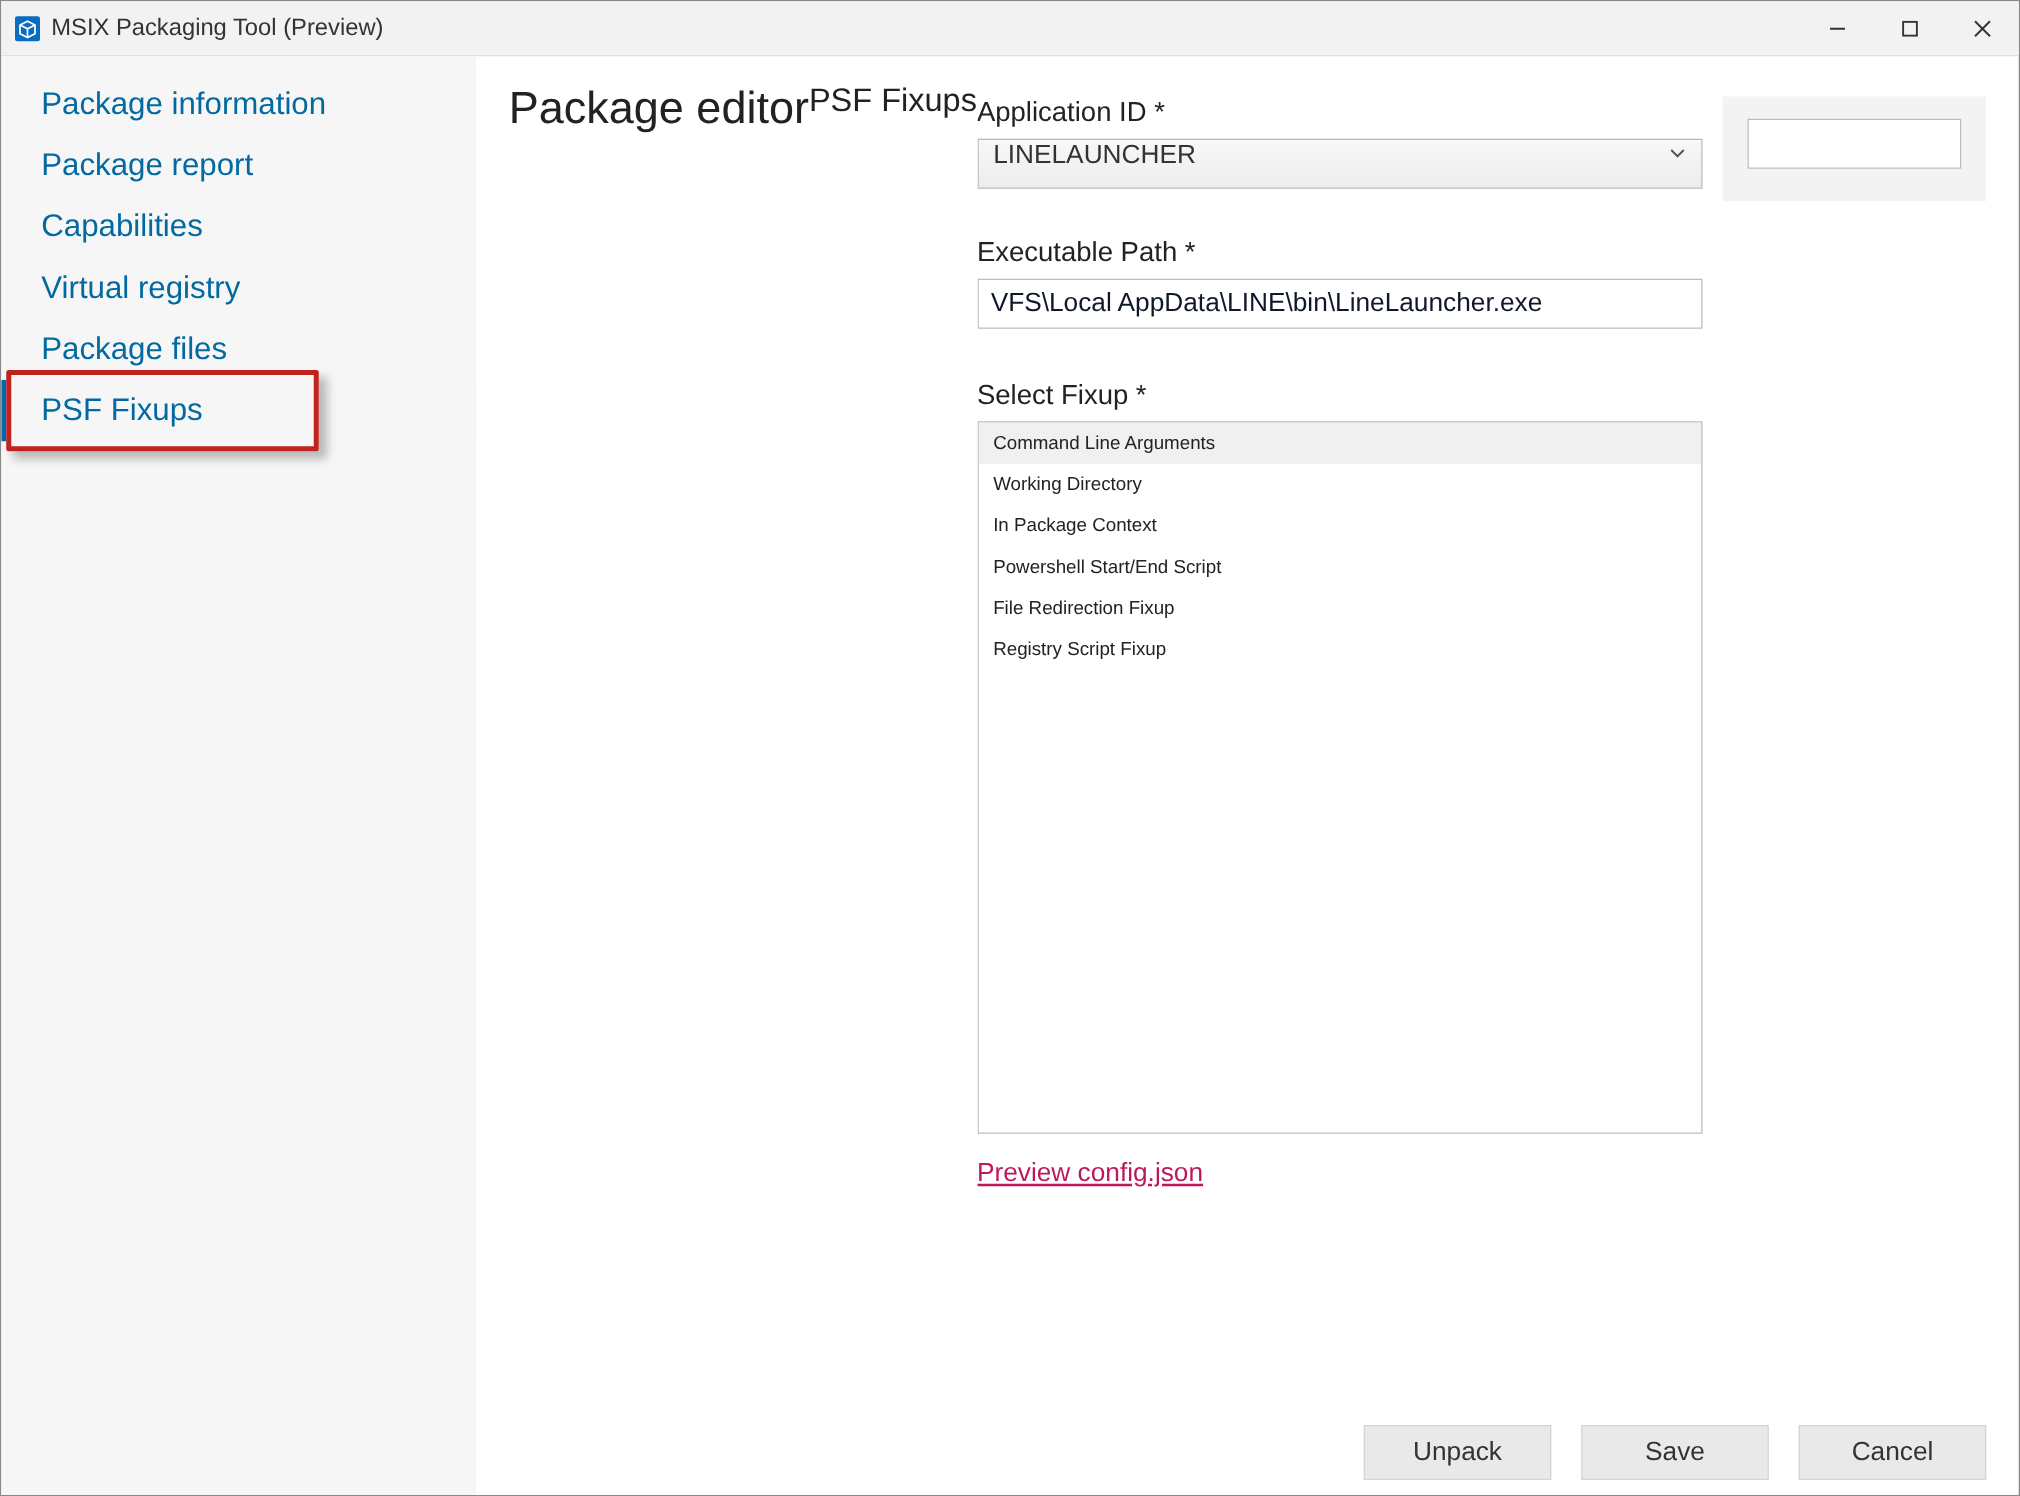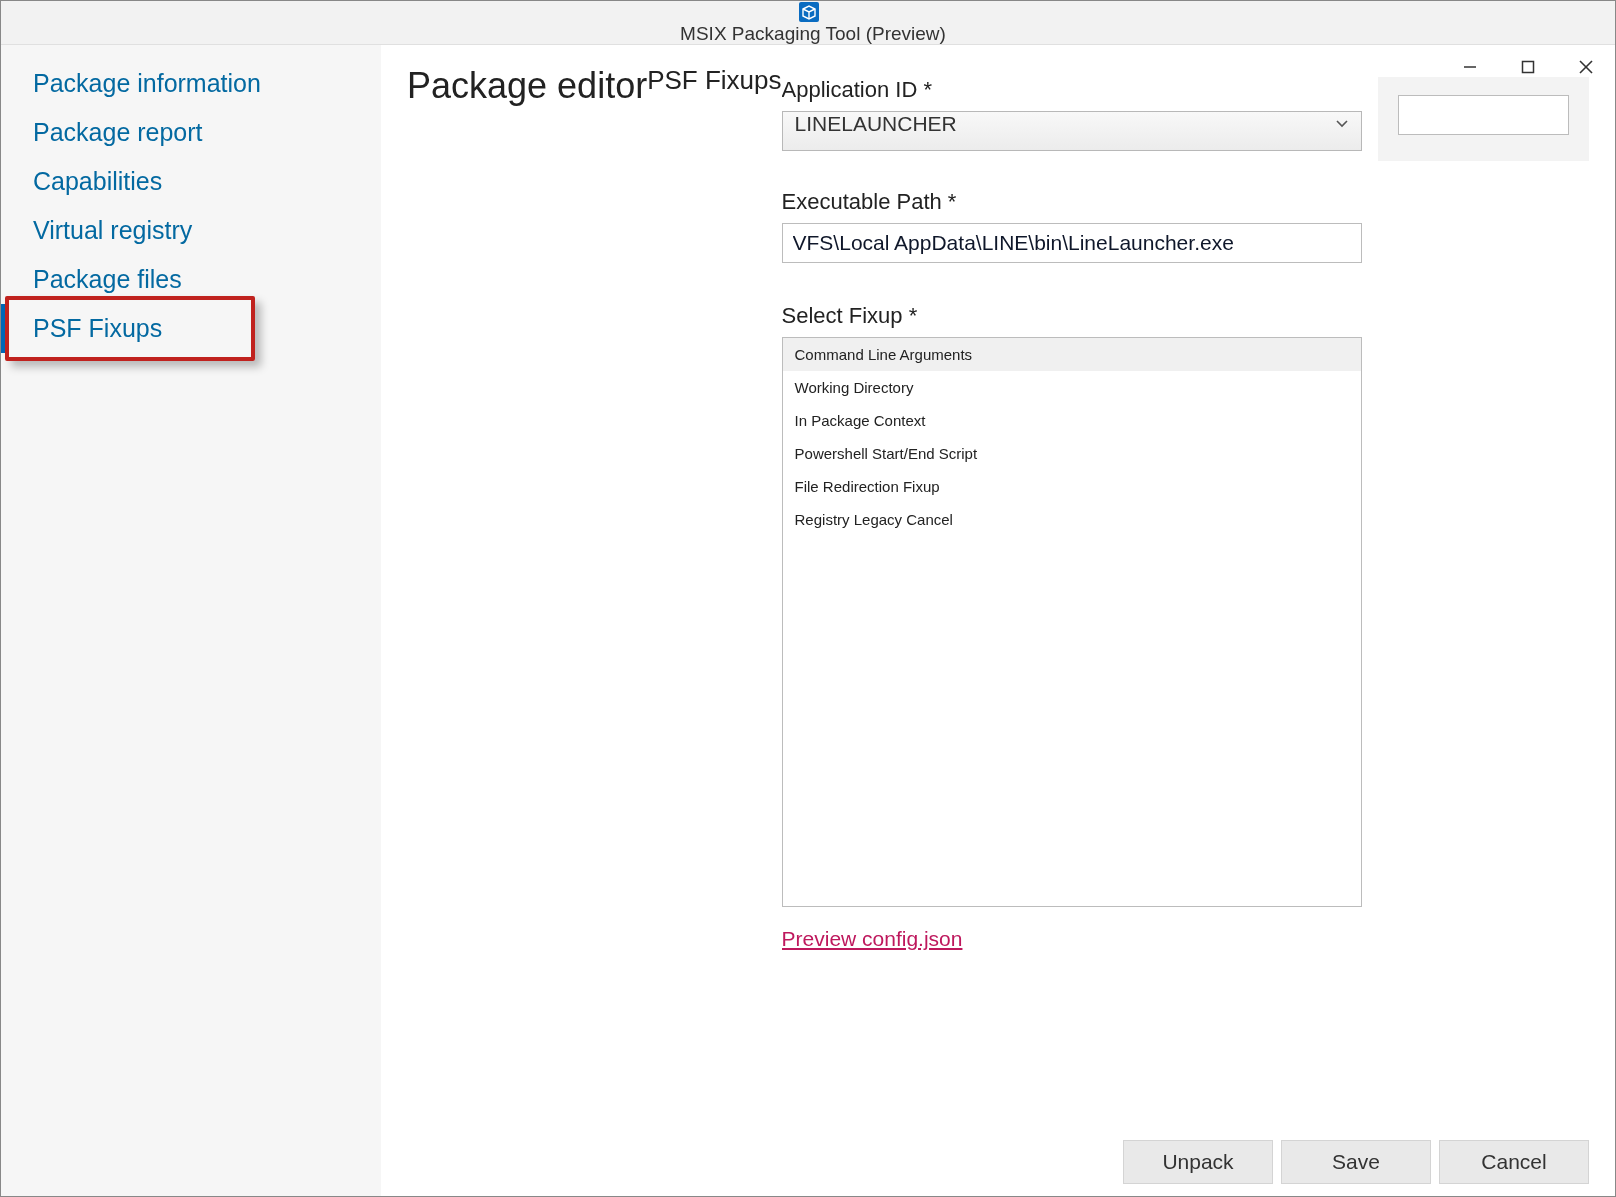--- a/index.html
+++ b/index.html
@@ -20,21 +20,20 @@
   }
   
   .titlebar {
     height: 44px;
     background: #f2f2f2;
     border-bottom: 1px solid #e0e0e0;
     display: flex;
     align-items: center;
     padding: 0 0 0 10px;
     flex-shrink: 0;
-    flex-direction: column;
   }
   .app-icon {
     width: 22px; height: 22px;
     display:flex; align-items:center; justify-content:center;
     margin-right: 8px;
   }
   .titlebar-title { font-size: 19px; color:#333; }
   .titlebar-controls { margin-left:auto; display:flex; }
   .tb-btn {
     width:58px; height:44px;
@@ -148,21 +147,21 @@
   .col-right-box {
     background:#f3f3f3;
     padding: 18px 20px 26px 20px;
   }
   .col-right .field-label { margin-bottom:14px; }
   .footer {
     position:absolute;
     right: 26px;
     bottom: 12px;
     display:flex;
-    gap: 8px;
+    gap: 24px;
   }
   .btn {
     min-width:150px;
     height:44px;
     background:#e9e9e9;
     border:1px solid #d4d4d4;
     font-size:21px;
     color:#333;
     display:flex;
     align-items:center;
@@ -236,21 +235,21 @@
           <div class="field-label">Executable Path *</div>
           <input class="text-input" readonly="" value="VFS\Local AppData\LINE\bin\LineLauncher.exe" style="">
 
           <div class="field-label">Select Fixup *</div>
           <div class="listbox" id="fixup-list">
               <div class="list-item selected">Command Line Arguments</div>
               <div class="list-item">Working Directory</div>
               <div class="list-item">In Package Context</div>
               <div class="list-item">Powershell Start/End Script</div>
               <div class="list-item">File Redirection Fixup</div>
-              <div class="list-item">Registry Legacy Cancel</div>
+              <div class="list-item">Registry Script Fixup</div>
             </div>
 
           <span class="link">Preview config.json</span>
         </div>
 
         <div class="col-right">
           <div class="col-right-box">
             <input class="text-input right" style="margin-bottom: 0px;" value="">
           </div>
         </div>

